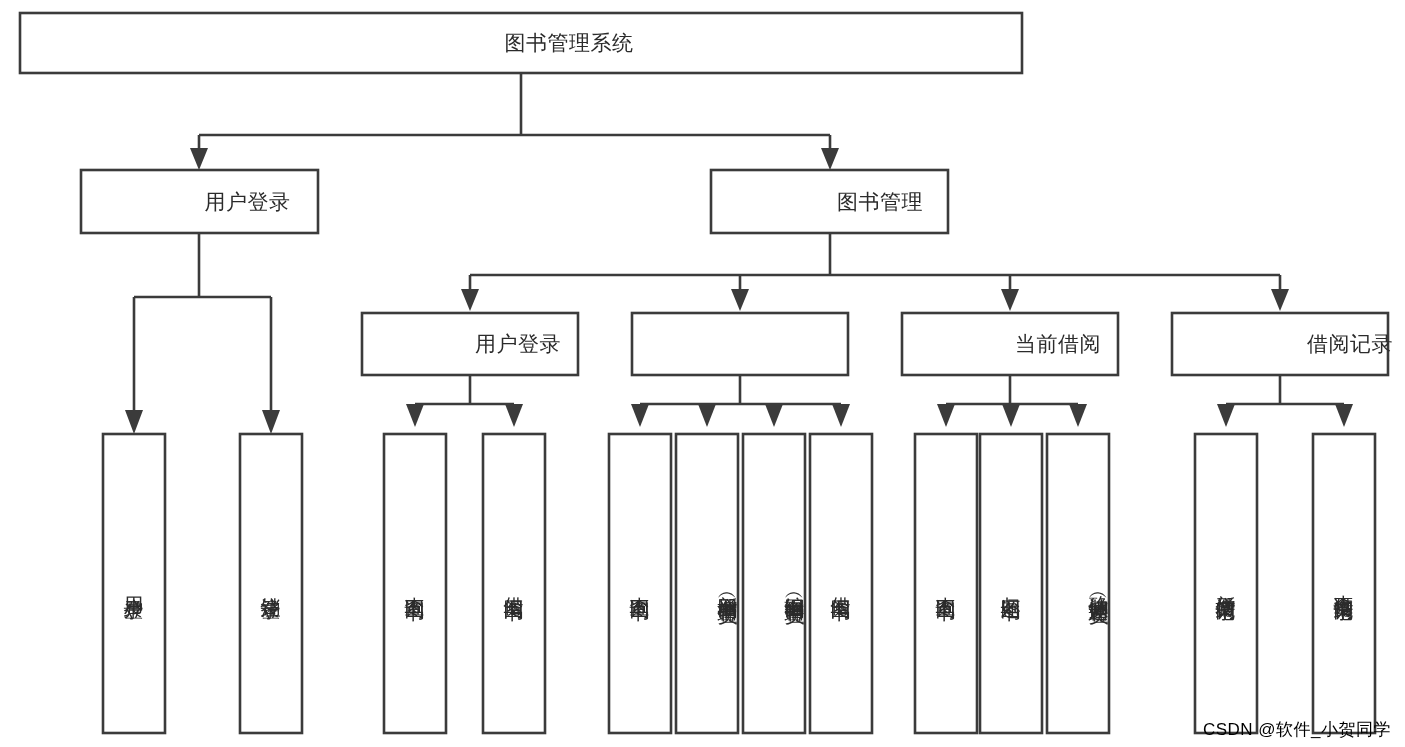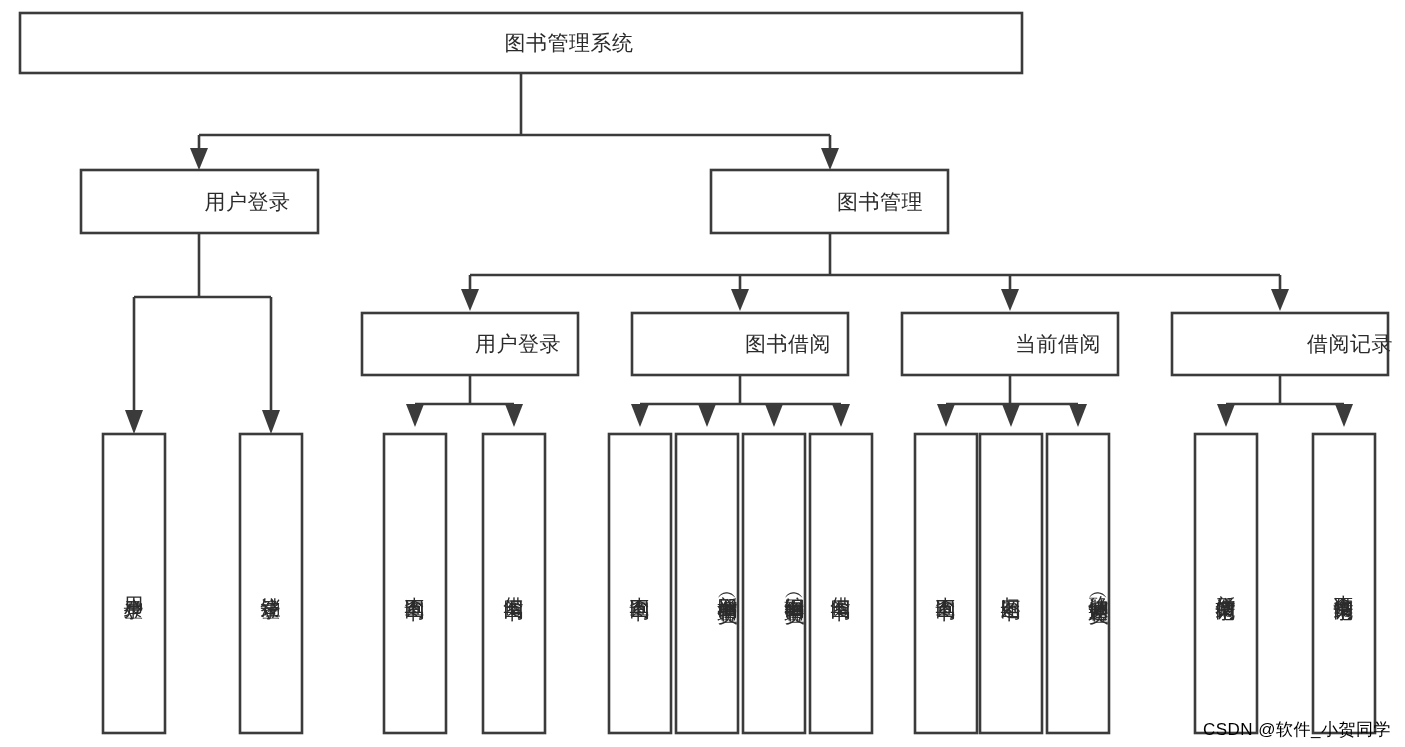--- a/index.html
+++ b/index.html
@@ -193,21 +193,20 @@
   </svg>
 
   <div class="node-label horizontal" style="left:20px; top:13px; width:1002px; height:60px;">图书管理系统</div>
 
   <div class="node-label horizontal" style="left:81px; top:170px; width:237px; height:63px;">用户登录</div>
 
   <div class="node-label horizontal" style="left:711px; top:170px; width:242px; height:63px;">图书管理</div>
 
   <div class="node-label horizontal" style="left:362px; top:313px; width:216px; height:62px;">用户登录</div>
 
-  <div class="node-label horizontal" style="left:632px; top:313px; width:216px; height:62px;">图书借阅</div>
 
   <div class="node-label horizontal" style="left:902px; top:313px; width:216px; height:62px;">当前借阅</div>
 
   <div class="node-label horizontal" style="left:1172px; top:313px; width:260px; height:62px;">借阅记录</div>
 
   <div class="node-label vertical centered" style="left:103px; top:434px; width:62px; height:299px;">用户登录</div>
 
   <div class="node-label vertical centered" style="left:240px; top:434px; width:62px; height:299px;">注销登录</div>
 
   <div class="node-label vertical centered" style="left:384px; top:434px; width:62px; height:299px;">查询图书</div>

